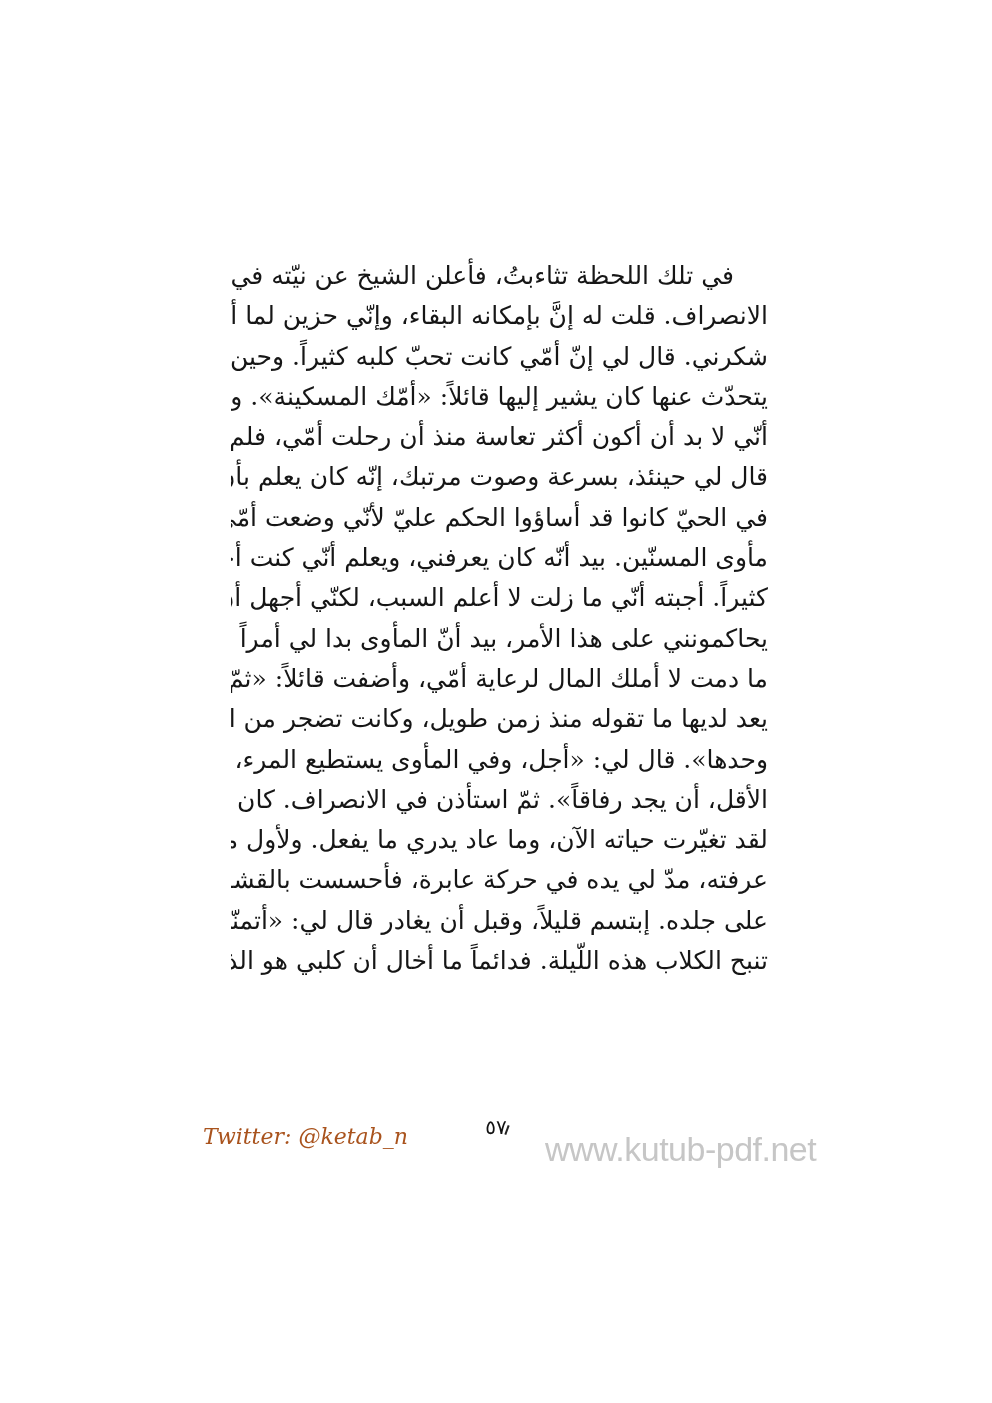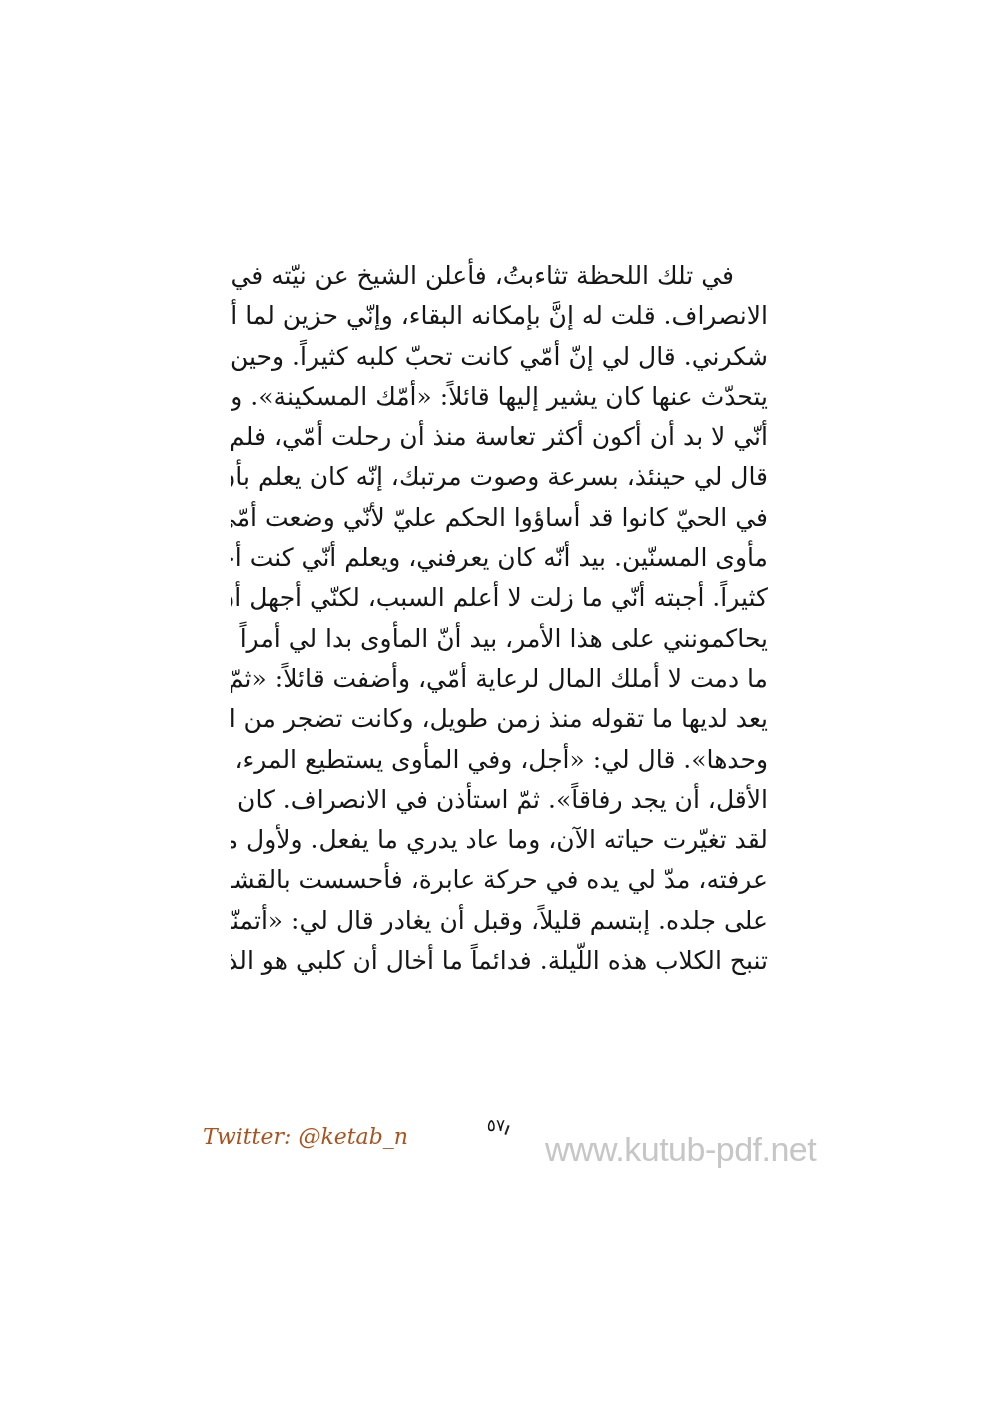--- a/index.html
+++ b/index.html
@@ -45,21 +45,21 @@
     font-size: 22px;
     color: #a9531d;
     white-space: nowrap;
   }
   .footer-pagenum {
     position: absolute;
     left: 458px;
     top: 1115px;
     width: 76px;
     text-align: center;
-    font-size: 17px;
+    font-size: 20px;
     color: #111111;
     direction: rtl;
   }
   .stray-mark {
     position: absolute;
     left: 506px;
     top: 1125px;
     width: 2px;
     height: 10px;
     background: #222222;

